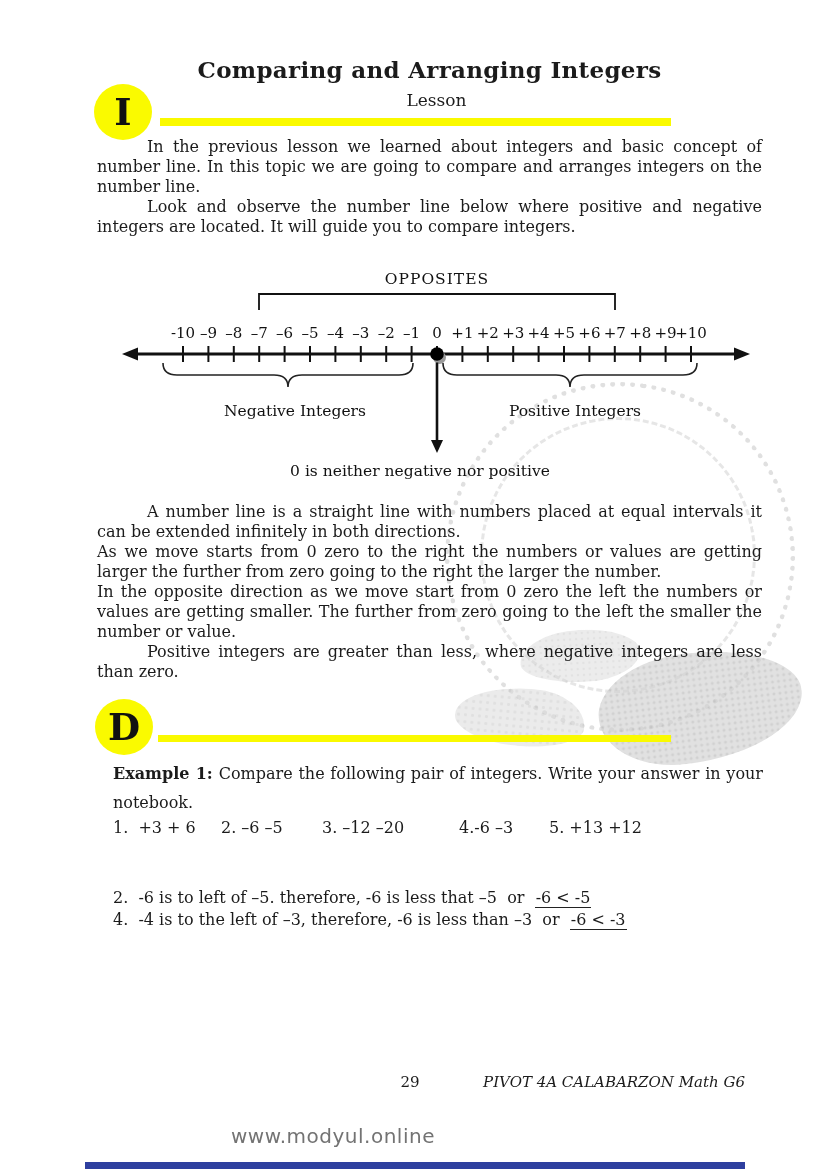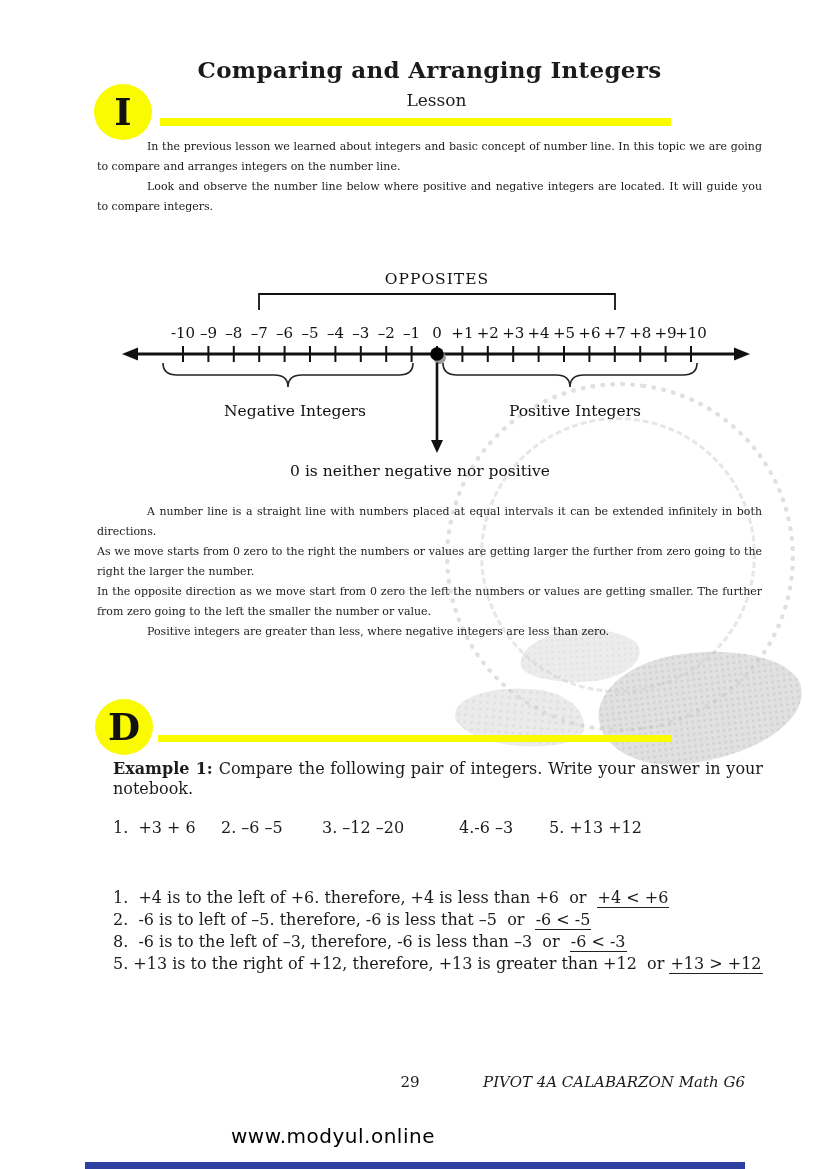--- a/index.html
+++ b/index.html
@@ -60,43 +60,43 @@
     background:#fafa00;
     display:flex;align-items:center;justify-content:center;
     font-size:37px;font-weight:bold;color:#111;
   }
   .circle-i{left:94px;top:84px;}
   .circle-d{left:95px;top:699px;}
   .yellow-bar{position:absolute;background:#fafa00;}
   .bar-i{left:160px;top:118px;width:511px;height:8px;}
   .bar-d{left:158px;top:735px;width:513px;height:7px;}
   
-  .textcol{position:absolute;left:97px;width:665px;font-size:11px;line-height:20px;text-align:justify;}
+  .textcol{position:absolute;left:97px;width:665px;font-size:16px;line-height:20px;text-align:justify;}
   .textcol p{margin:0;}
   .indent{text-indent:50px;}
   .intro{top:137px;}
   .bodyblock{top:502px;}
-  .example{position:absolute;left:113px;top:759px;width:650px;font-size:16px;line-height:20px;text-align:justify;}
+  .example{position:absolute;left:113px;top:759px;width:650px;font-size:16px;line-height:29px;text-align:justify;}
   .example .bold{font-weight:bold;margin-right:6px;}
   .problems{position:absolute;left:113px;top:818px;width:650px;height:20px;font-size:16px;}
   .problems span{position:absolute;white-space:pre;}
   .p0{left:0;}  .p1{left:108px;} .p2{left:209px;} .p3{left:346px;} .p4{left:436px;}
   .observe{position:absolute;left:113px;top:855px;width:650px;font-size:16px;}
   .answers{position:absolute;left:113px;top:887px;width:660px;font-size:16px;}
   .answers .row{line-height:22px;white-space:pre-wrap;}
   .answers .ans{border-bottom:1.5px solid #222;padding:0 1px;}
   
   .numberline{position:absolute;left:120px;top:258px;width:632px;height:230px;}
   
   .page-number{position:absolute;left:380px;top:1073px;width:60px;text-align:center;font-size:15px;}
   .footer-source{position:absolute;right:81px;top:1073px;font-size:15px;font-style:italic;}
   .site-watermark{
     position:absolute;left:0;top:1124px;width:666px;text-align:center;
     font-family:"DejaVu Sans","Liberation Sans",sans-serif;
-    font-size:20px;color:#000000;letter-spacing:.5px;
+    font-size:20px;color:#737373;letter-spacing:.5px;
   }
   .bottom-bar{position:absolute;left:85px;bottom:0;width:660px;height:7px;background:#2e3f9f;}
   svg text{font-family:"DejaVu Serif","Liberation Serif",serif;fill:#111;}
 </style>
 </head>
 <body>
 
 <div class="page">
 
   <div class="wm stamp-ring-outer"></div>
@@ -204,24 +204,22 @@
   <div class="problems">
     <span class="p0">1.  +3 + 6</span>
     <span class="p1">2. –6 –5</span>
     <span class="p2">3. –12 –20</span>
     <span class="p3">4.-6 –3</span>
     <span class="p4">5. +13 +12</span>
   </div>
 
 
   <div class="answers">
-    <div class="row"><span>1.  +4 is to the left of +6. therefore, +4 is less than +6  or  </span><span class="ans">+4 &lt; +6</span></div>
     <div class="row"><span>2.  -6 is to left of –5. therefore, -6 is less that –5  or  </span><span class="ans">-6 &lt; -5</span></div>
-    <div class="row"><span>8.  -6 is to the left of –3, therefore, -6 is less than –3  or  </span><span class="ans">-6 &lt; -3</span></div>
-    <div class="row"><span>5. +13 is to the right of +12, therefore, +13 is greater than +12  or </span><span class="ans">+13 &gt; +12</span></div>
+    <div class="row"><span>4.  -4 is to the left of –3, therefore, -6 is less than –3  or  </span><span class="ans">-6 &lt; -3</span></div>
   </div>
 
   <div class="page-number">29</div>
   <div class="footer-source">PIVOT 4A CALABARZON Math G6</div>
   <div class="site-watermark">www.modyul.online</div>
   <div class="bottom-bar"></div>
 
 </div>
 
 </body></html>

